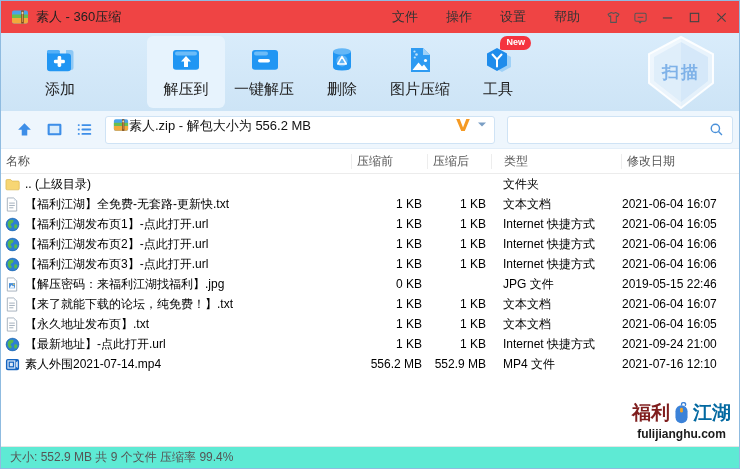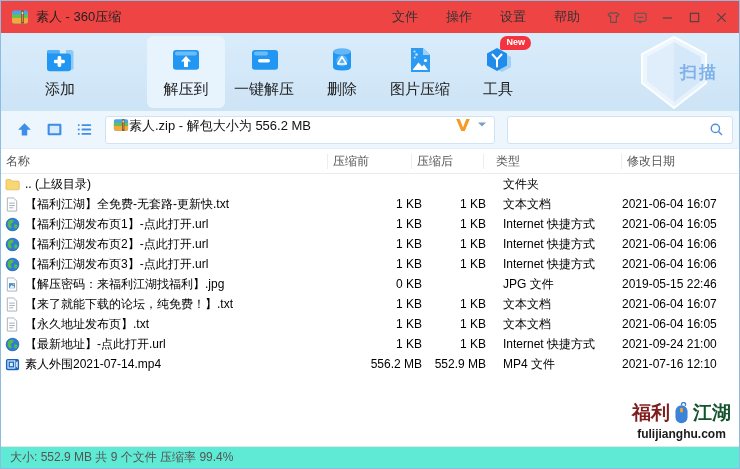--- a/index.html
+++ b/index.html
@@ -47,22 +47,22 @@
   .tbtn.selected { background:#e7f3fd;margin-left:48px; }
   .tbtn .tlabel { font-size:15px; color:#222; white-space:nowrap; }
   .tbtn .ticon { width:32px; height:30px; }
   .new-badge {
     position:absolute; top:0px; right:6px;
     background:#f5333f; color:#fff;
     font-size:9px; font-weight:bold; line-height:1;
     padding:2px 6px 3px; border-radius:8px 8px 8px 2px;
   }
   .scan-badge {
-    position:absolute; right:21px; top:0; width:88px; height:78px;
-    display:flex; align-items:center; justify-content:flex-end;
+    position:absolute; right:14px; top:0; width:88px; height:78px;
+    display:flex; align-items:center; justify-content:center;
   }
   .scan-badge svg { position:absolute; inset:0; }
   .scan-text {
     position:relative; font-size:17px; color:#7fb2e8; letter-spacing:2px; font-weight:bold;
   }
 
   
   .addressrow {
     flex:none; height:38px;
     background:#eef6fd;
@@ -91,40 +91,40 @@
   
   .filetable { flex:1; background:#fff; display:flex; flex-direction:column; overflow:hidden; }
   .thead, .frow {
     display:grid;
     grid-template-columns:1fr 76px 64px 130px 118px;
     align-items:center;
   }
   .thead {
     flex:none; height:25px;
     border-bottom:1px solid #ececec;
-    font-size:12px; color:#555;gap:8px;
+    font-size:12px; color:#555;
   }
   .th { padding:0 5px; height:15px; line-height:15px; border-left:1px solid #ededed; white-space:nowrap; }
   .th.first { border-left:none; padding-left:5px; }
   .th.tp { padding-left:12px; }
   .frow { height:20px; font-size:12px; color:#000; cursor:default; }
   .c { white-space:nowrap; overflow:hidden; }
   .c.name { display:flex; align-items:center; gap:5px; padding-left:4px; }
   .c.name .ficon { width:15px; height:15px; flex:none; display:flex; }
   .c.s1, .c.s2 { text-align:right; padding-right:5px; }
   .c.type { padding-left:12px; }
   .c.date { padding-left:1px; }
 
   
   .watermark { position:absolute; right:8px; bottom:27px; text-align:center; }
   .wm-row { display:flex; align-items:center; justify-content:center; gap:2px; }
   .wm-txt { font-size:19px; font-weight:bold;
     text-shadow:-1px -1px 0 #fff, 1px -1px 0 #fff, -1px 1px 0 #fff, 1px 1px 0 #fff; }
   .wm-left { color:#7f1d1d; }
-  .wm-right { color:#14532d; }
+  .wm-right { color:#0369a1; }
   .wm-domain { font-size:12px; font-weight:bold; color:#1a1a1a; margin-top:1px; }
 
   
   .statusbar {
     flex:none; height:22px;
     background:#5eead4; border-top:1px solid #e5e5e5;
     display:flex; align-items:center; padding:0 9px;
     font-size:12px; color:#555; white-space:nowrap;
   }
 </style>

